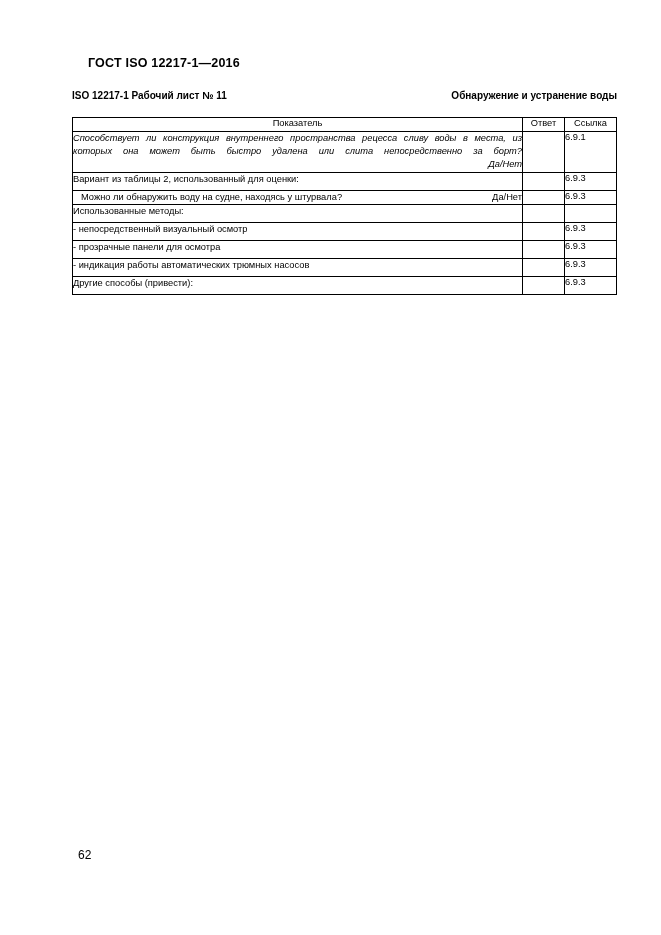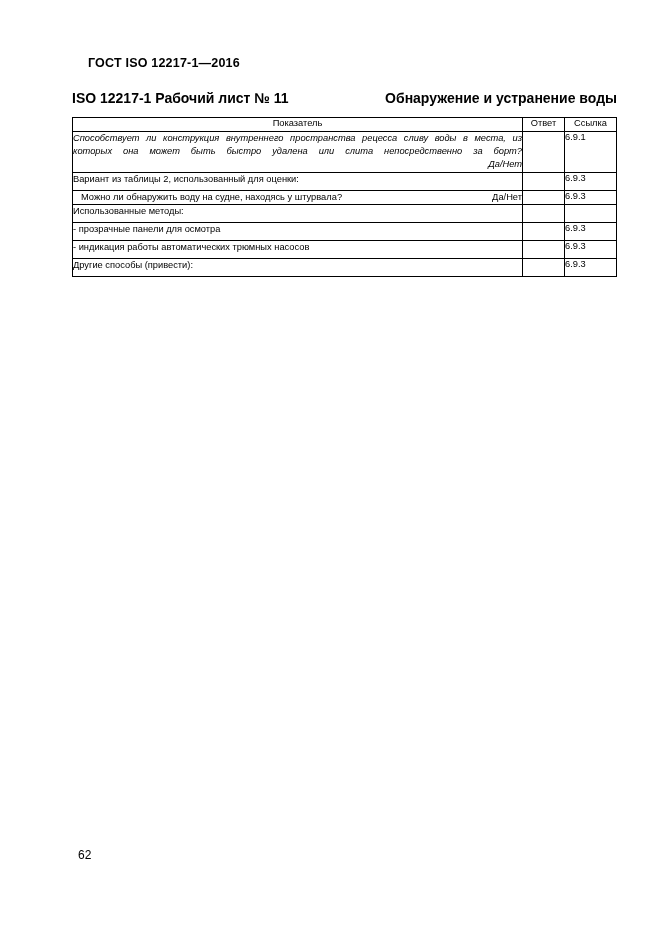--- a/index.html
+++ b/index.html
@@ -29,21 +29,21 @@
     font-size: 12.5px;
     font-weight: bold;
     letter-spacing: 0.2px;
     padding-left: 16px;
   }
   .sheet-line {
     position: absolute;
     left: 72px;
     top: 90px;
     width: 545px;
-    font-size: 14px;
+    font-size: 10px;
     font-weight: bold;
     display: flex;
     justify-content: space-between;
     align-items: baseline;
   }
   .sheet-line .left { white-space: nowrap; }
   .sheet-line .right { white-space: nowrap; }
 
   table.worksheet {
     position: absolute;
@@ -151,20 +151,25 @@
           </td>
           <td class="c-ans"></td>
           <td class="c-ref">6.9.3</td>
         </tr>
         <tr>
           <td class="c-ind r-single"><span>Использованные методы:</span></td>
           <td class="c-ans"></td>
           <td class="c-ref"></td>
         </tr>
         <tr>
+          <td class="c-ind r-single"><span>- непосредственный визуальный осмотр</span></td>
+          <td class="c-ans"></td>
+          <td class="c-ref">6.9.3</td>
+        </tr>
+        <tr>
           <td class="c-ind r-single"><span>- прозрачные панели для осмотра</span></td>
           <td class="c-ans"></td>
           <td class="c-ref">6.9.3</td>
         </tr>
         <tr>
           <td class="c-ind r-single"><span>- индикация работы автоматических трюмных насосов</span></td>
           <td class="c-ans"></td>
           <td class="c-ref">6.9.3</td>
         </tr>
         <tr>

